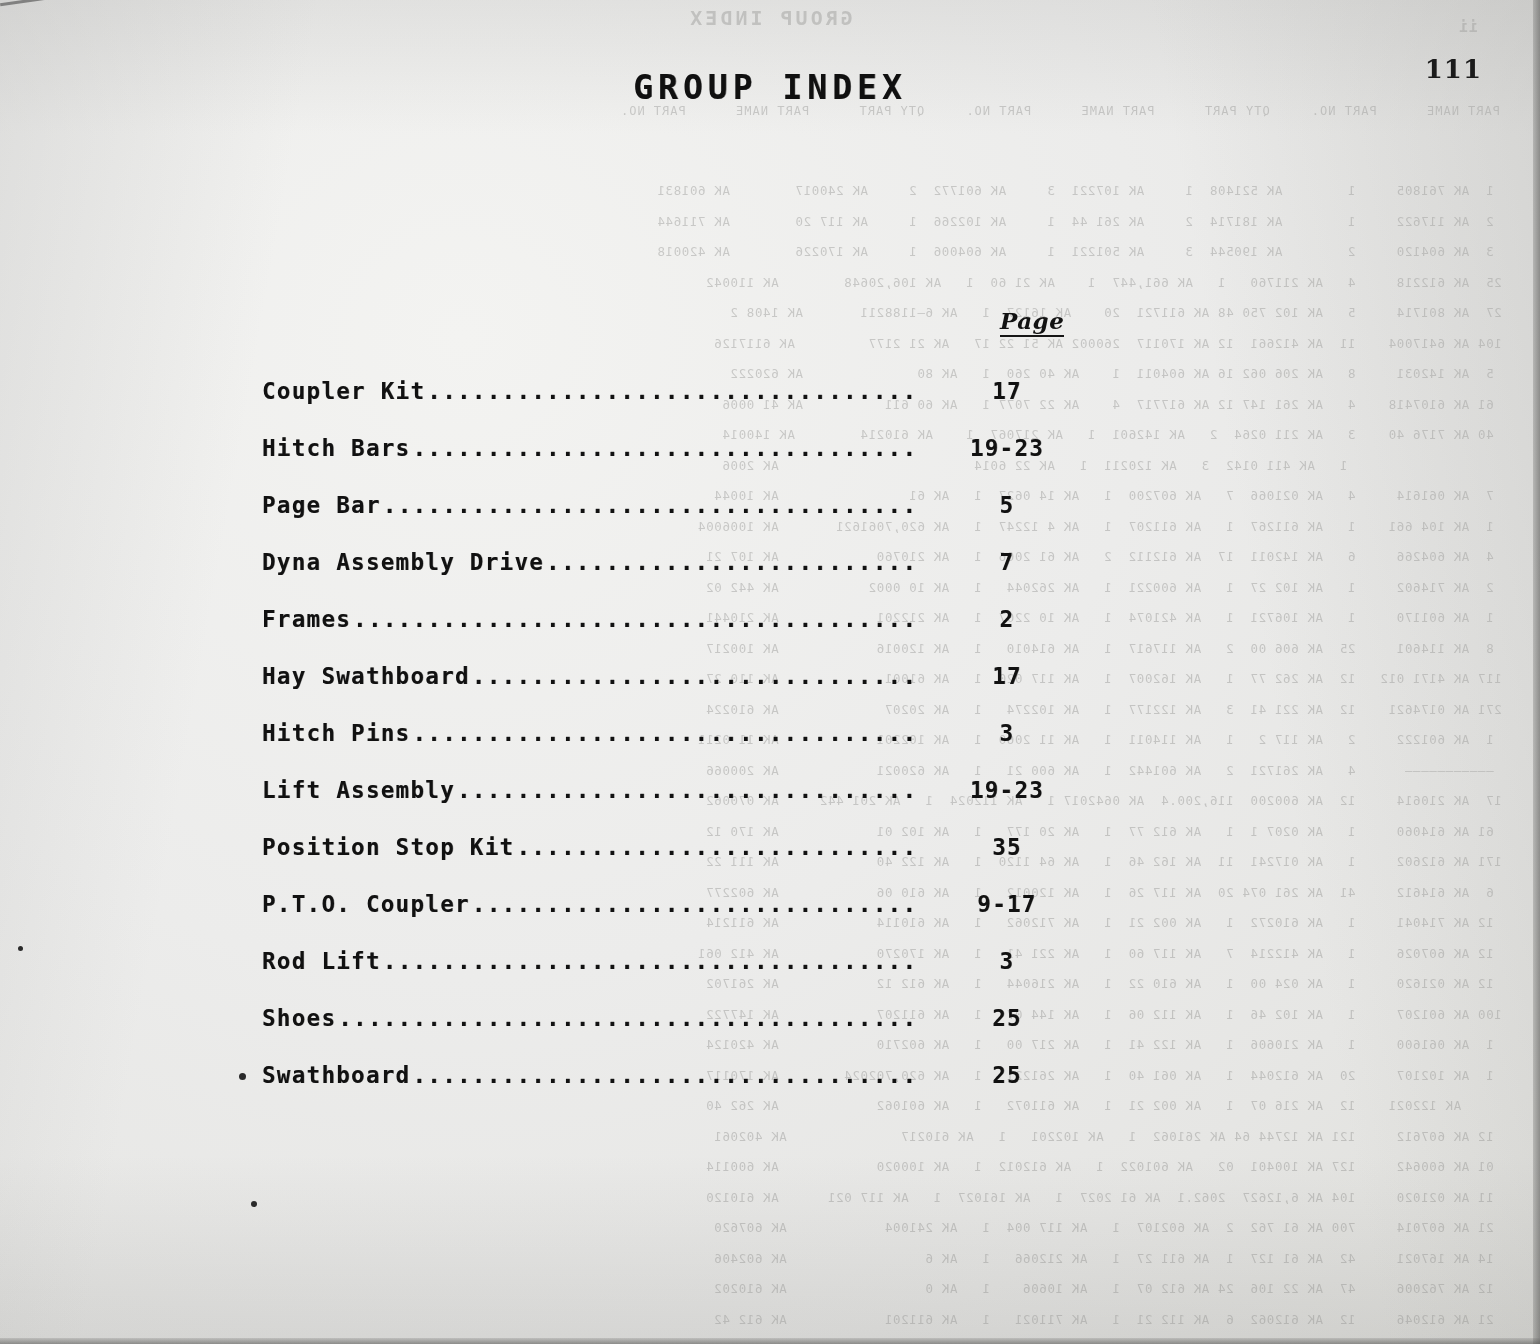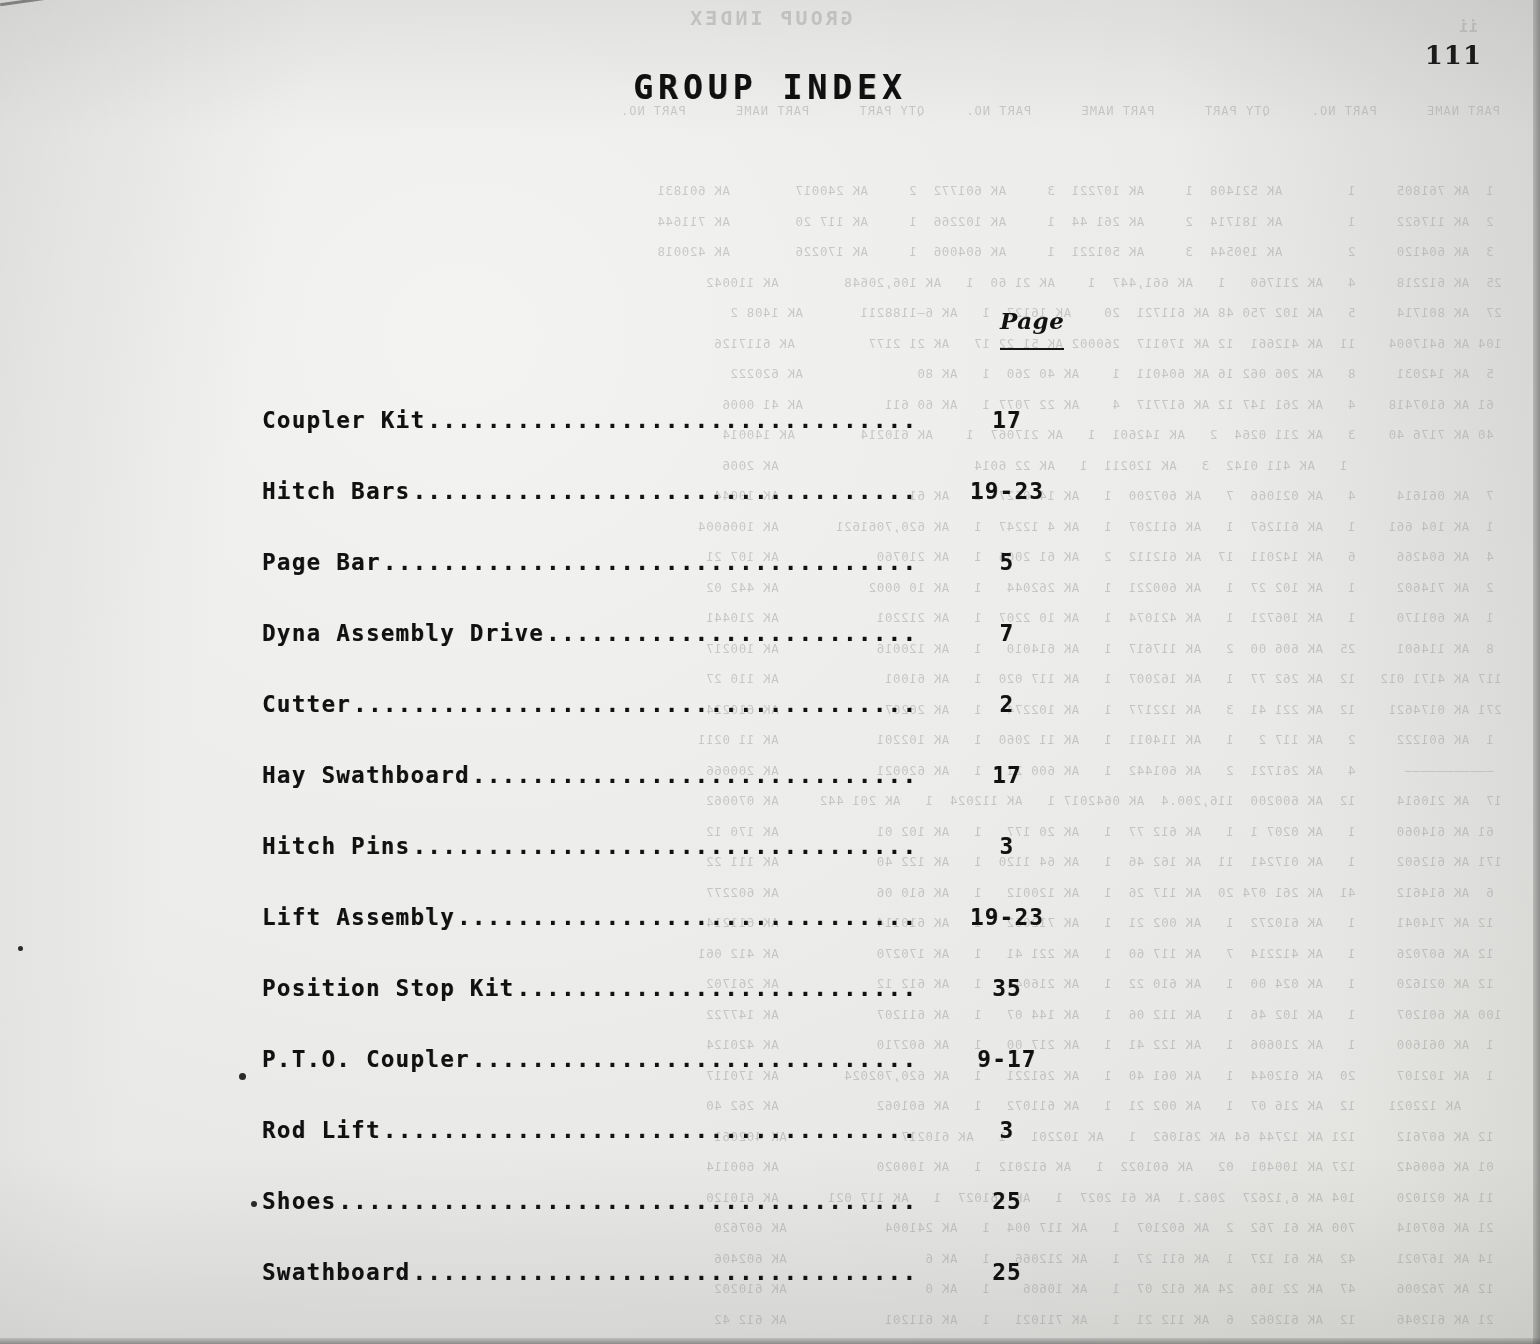--- a/index.html
+++ b/index.html
@@ -76,21 +76,21 @@
     font-weight: bold;
   }
 
   
   #content {
     position: absolute;
     inset: 0;
   }
   .folio {
     position: absolute;
-    top: 40px;
+    top: 54px;
     right: 58px;
     font-family: "DejaVu Serif", serif;
     font-weight: bold;
     font-size: 26px;
     color: #1b1b1b;
     letter-spacing: 1px;
   }
   .doc-title {
     position: absolute;
     top: 68px;
@@ -107,42 +107,41 @@
   .page-col-head {
     position: absolute;
     top: 307px;
     left: 1000px;
     font-family: "DejaVu Serif", serif;
     font-weight: bold;
     font-style: italic;
     font-size: 23px;
     color: #121212;
     border-bottom: 2px solid #161616;
-    padding-bottom: 14px;
+    padding-bottom: 1px;
     letter-spacing: 0.5px;
   }
 
   #index-list {
     position: absolute;
     top: 362px;
     left: 262px;
     width: 820px;
   }
   .index-row {
     position: relative;
     height: 57px;
     display: flex;
-    align-items: flex-end;
+    align-items: center;
     font-family: "DejaVu Sans Mono", monospace;
     font-weight: bold;
     font-size: 22.5px;
     color: #111111;
     letter-spacing: 1.3px;
     text-shadow: 0.5px 0.3px 0 rgba(0,0,0,0.40);
-    margin-top: 14px;
   }
   .entry-label {
     white-space: nowrap;
     flex: 0 0 auto;
   }
   .leader {
     flex: 1 1 auto;
     overflow: hidden;
     white-space: nowrap;
     margin: 0 2px;
@@ -247,21 +246,21 @@
           <span class="entry-label">Page Bar</span>
           <span class="leader">.........................................................................................</span>
           <span class="entry-page">5</span>
         </div>
         <div class="index-row">
           <span class="entry-label">Dyna Assembly Drive</span>
           <span class="leader">.........................................................................................</span>
           <span class="entry-page">7</span>
         </div>
         <div class="index-row">
-          <span class="entry-label">Cutter</span>
+          <span class="entry-label">Frames</span>
           <span class="leader">.........................................................................................</span>
           <span class="entry-page">2</span>
         </div>
         <div class="index-row">
           <span class="entry-label">Hay Swathboard</span>
           <span class="leader">.........................................................................................</span>
           <span class="entry-page">17</span>
         </div>
         <div class="index-row">
           <span class="entry-label">Hitch Pins</span>

